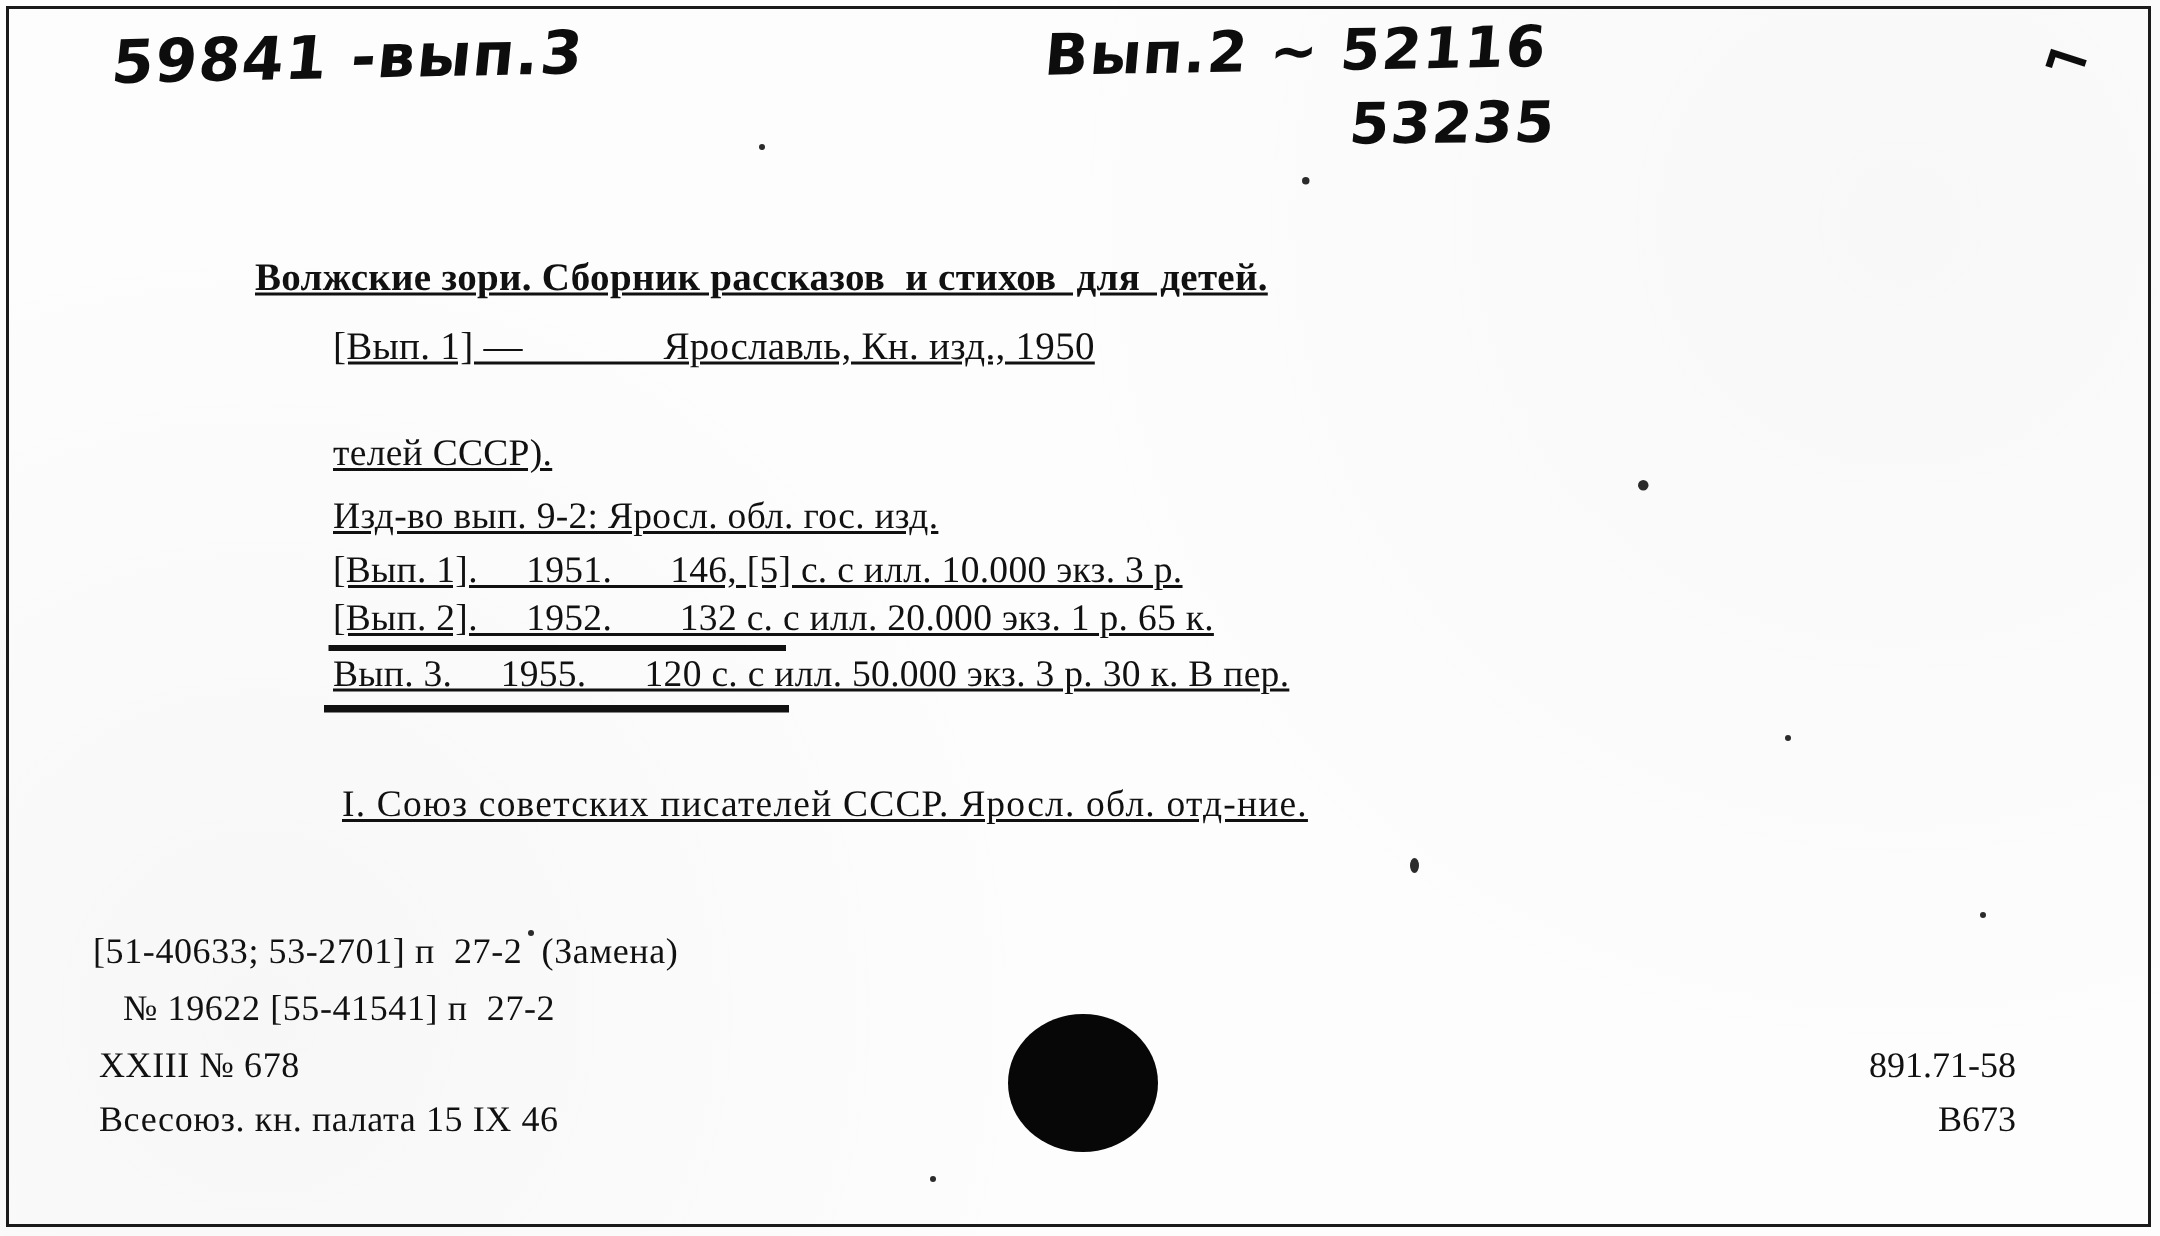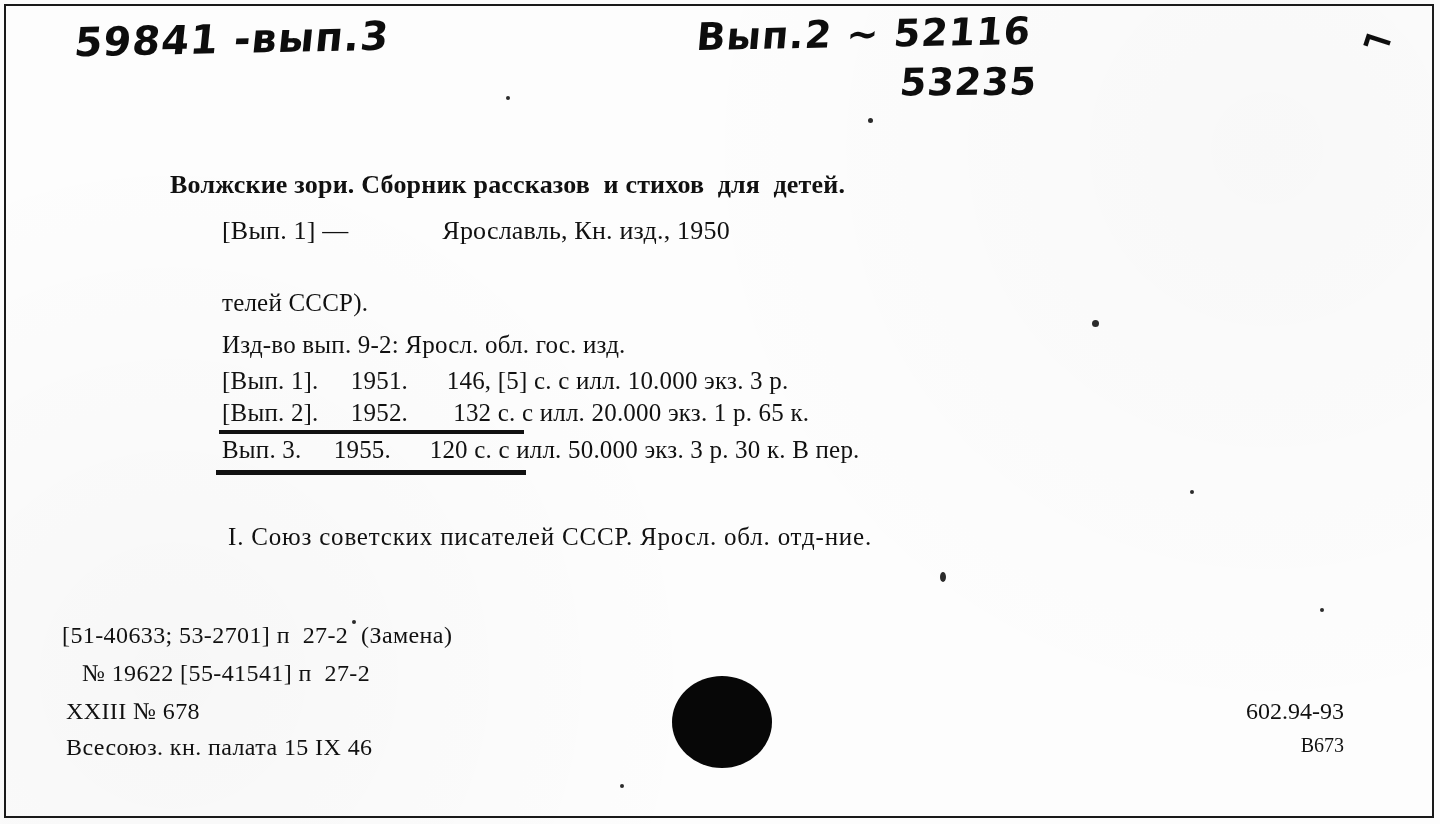--- a/index.html
+++ b/index.html
@@ -66,20 +66,21 @@
     top: 18px;
     font-size: 40px;
     transform: rotate(18deg);
   }
   .body-text {
     position: absolute;
     white-space: pre;
     font-size: 25px;
     line-height: 1.0;
     letter-spacing: 0.2px;
+    text-decoration: underline;
   }
   .title-line {
     font-weight: 700;
   }
   #line-title {
     left: 170px;
     top: 172px;
     font-size: 26px;
   }
   #line-imprint {
@@ -149,21 +150,21 @@
     right: 96px;
     top: 698px;
     white-space: pre;
     font-size: 24px;
   }
   #foot-right-2 {
     position: absolute;
     right: 96px;
     top: 734px;
     white-space: pre;
-    font-size: 20px;
+    font-size: 24px;
   }
   #ink-blot {
     position: absolute;
     left: 672px;
     top: 676px;
     width: 100px;
     height: 92px;
     background: #070707;
     border-radius: 50%;
   }
@@ -210,21 +211,21 @@
   <div class="body-text" id="line-tracing">I. Союз советских писателей СССР. Яросл. обл. отд-ние.</div>
 
   <div class="footer-text" id="foot-1">[51-40633; 53-2701] п  27-2  (Замена)</div>
 
   <div class="footer-text" id="foot-2">№ 19622 [55-41541] п  27-2</div>
 
   <div class="footer-text" id="foot-3">XXIII № 678</div>
 
   <div class="footer-text" id="foot-4">Всесоюз. кн. палата 15 IX 46</div>
 
-  <div id="foot-right-1">602.94-93</div>
+  <div id="foot-right-1">891.71-58</div>
 
   <div id="foot-right-2">В673</div>
 
   <div id="ink-blot"></div>
 
   <div class="speck" style="left:1092px; top:320px; width:7px; height:7px;"></div>
   <div class="speck" style="left:868px; top:118px; width:5px; height:5px;"></div>
   <div class="speck" style="left:940px; top:572px; width:6px; height:10px;"></div>
   <div class="speck" style="left:352px; top:620px; width:4px; height:4px;"></div>
   <div class="speck" style="left:1190px; top:490px; width:4px; height:4px;"></div>

